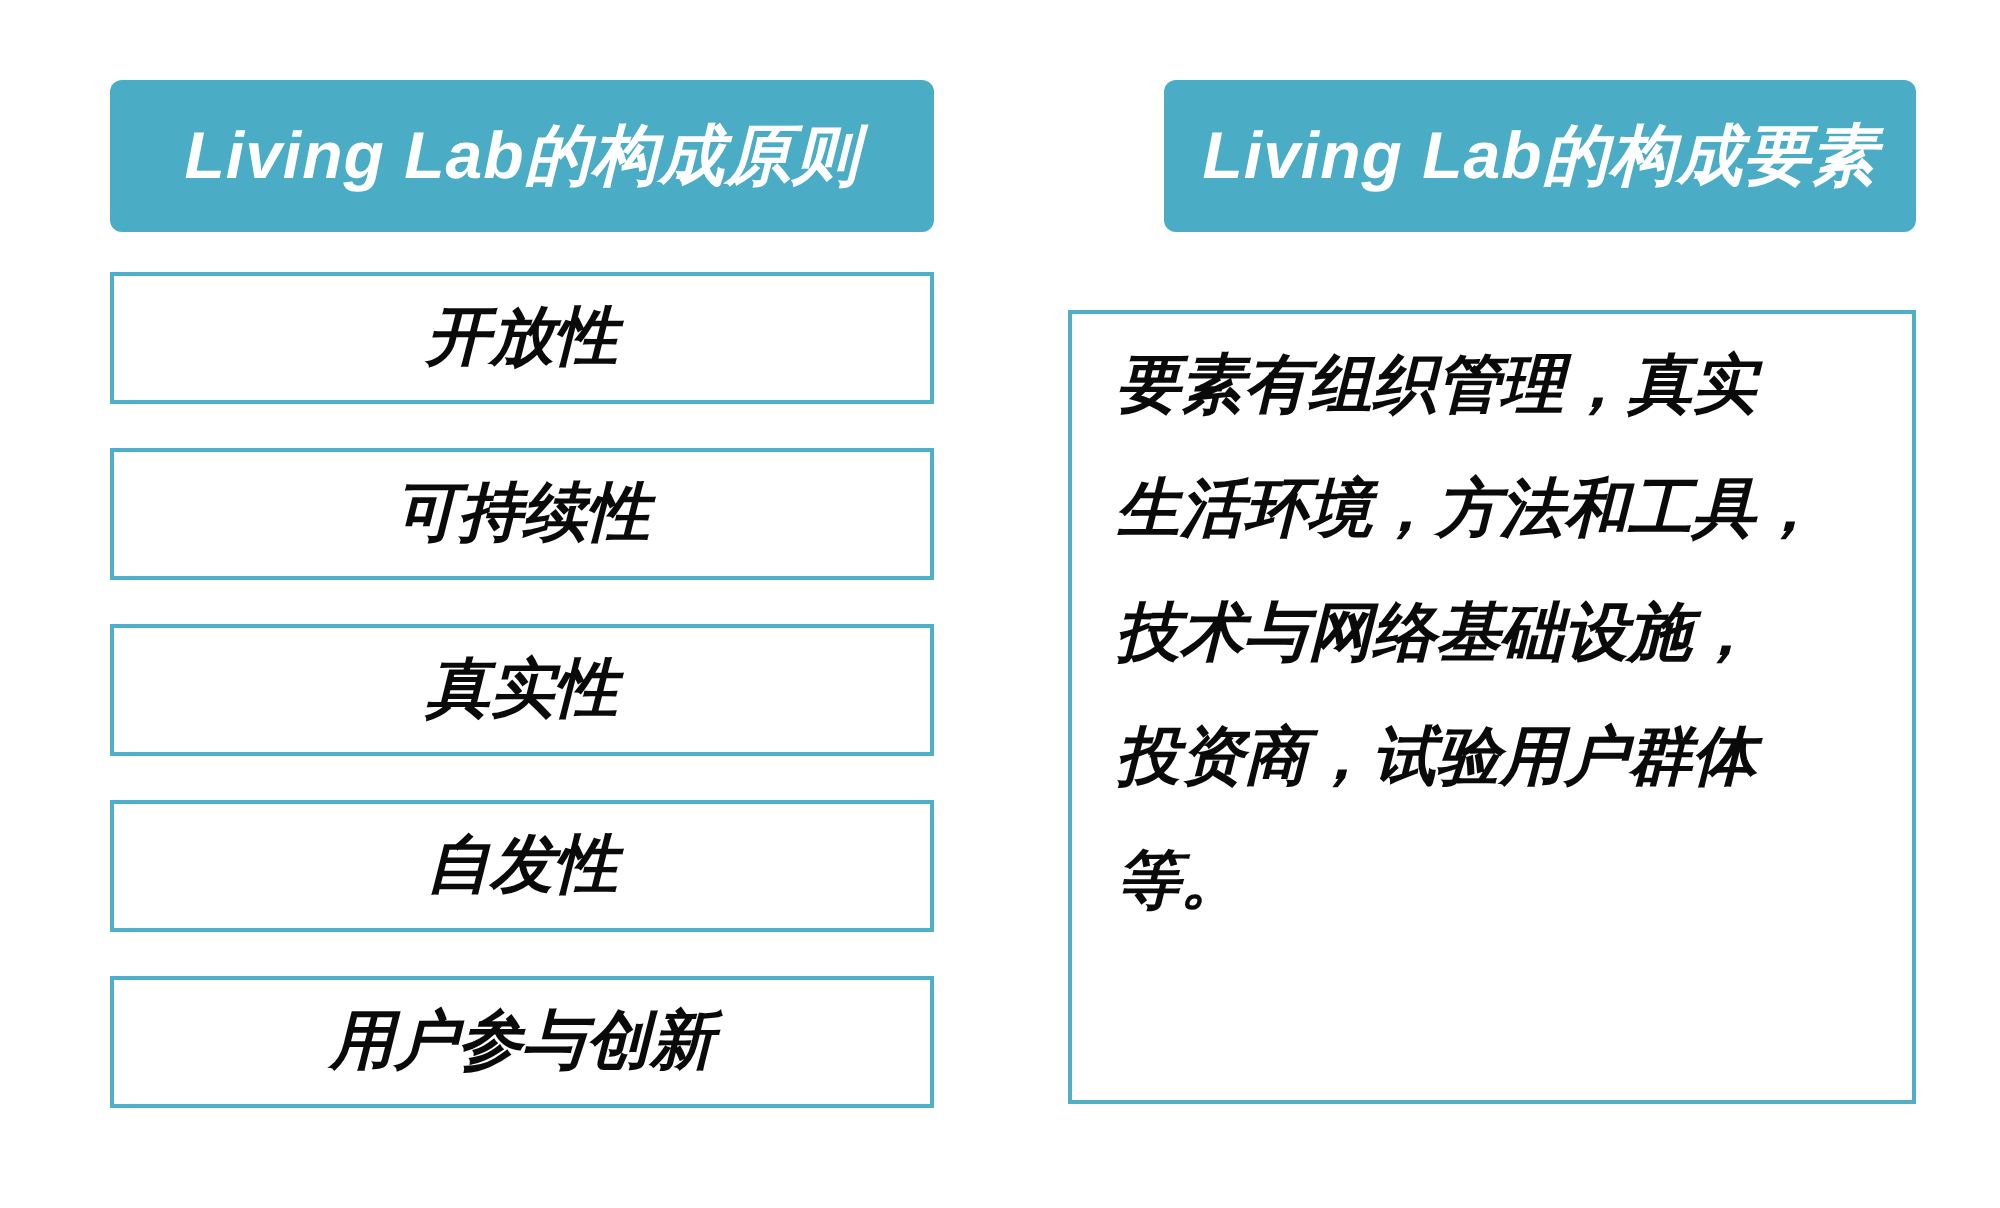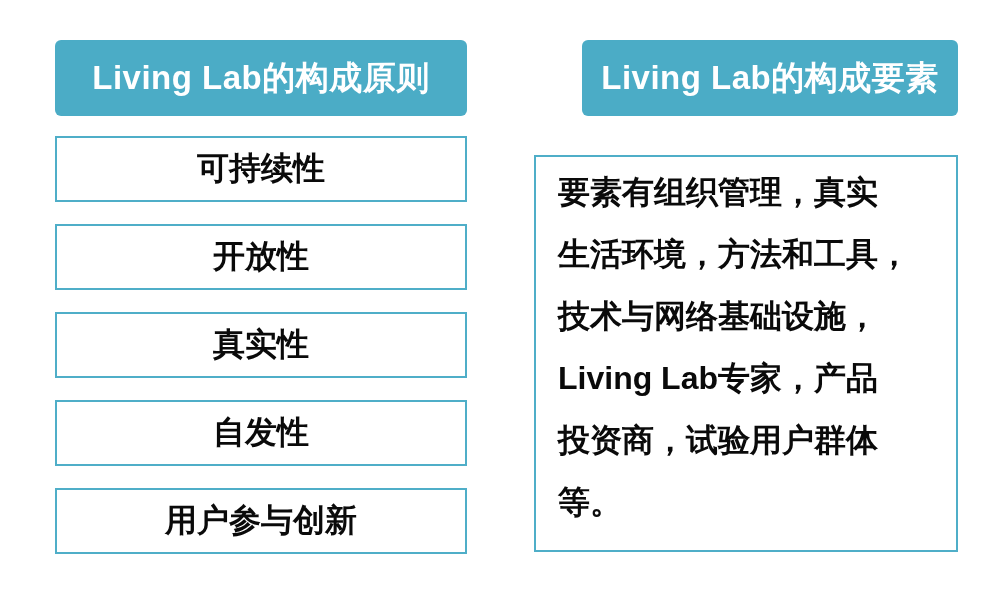--- a/index.html
+++ b/index.html
@@ -9,21 +9,21 @@
     --body-text: #0A0A0A;
     --page-bg: #FFFFFF;
   }
   * { margin: 0; padding: 0; box-sizing: border-box; }
   html, body {
     width: 1000px; height: 604px;
     background: var(--page-bg);
     font-family: "Liberation Sans", "DejaVu Sans", sans-serif;
     overflow: hidden;
   }
-  .canvas { position: relative; width: 810px; height: 604px; }
+  .canvas { position: relative; width: 810px; height: 604px; font-style: italic; }
 
   .panel { position: absolute; top: 40px; }
   .panel-left  { left: 55px;  width: 412px; }
   .panel-right { left: 534px; width: 424px; }
 
   .panel-header {
     height: 76px;
     background: var(--accent-teal);
     color: var(--header-text);
     font-size: 33px;
@@ -66,25 +66,25 @@
 </head>
 <body>
 
 <div class="canvas">
 
   <section class="panel panel-left">
     <div class="panel-header">Living Lab的构成原则</div>
     <div class="items">
 
         <div class="item-box">
-          <span class="item-label">可持续性</span>
+          <span class="item-label">开放性</span>
         </div>
 
         <div class="item-box">
-          <span class="item-label">开放性</span>
+          <span class="item-label">可持续性</span>
         </div>
 
         <div class="item-box">
           <span class="item-label">真实性</span>
         </div>
 
         <div class="item-box">
           <span class="item-label">自发性</span>
         </div>
 
@@ -97,21 +97,20 @@
   <section class="panel panel-right">
     <div class="panel-header">Living Lab的构成要素</div>
     <div class="body-box">
 
         <div class="body-line">要素有组织管理，真实</div>
 
         <div class="body-line">生活环境，方法和工具，</div>
 
         <div class="body-line">技术与网络基础设施，</div>
 
-        <div class="body-line">Living Lab专家，产品</div>
 
         <div class="body-line">投资商，试验用户群体</div>
 
         <div class="body-line">等。</div>
       </div>
   </section>
 
 </div>
 
 </body></html>

